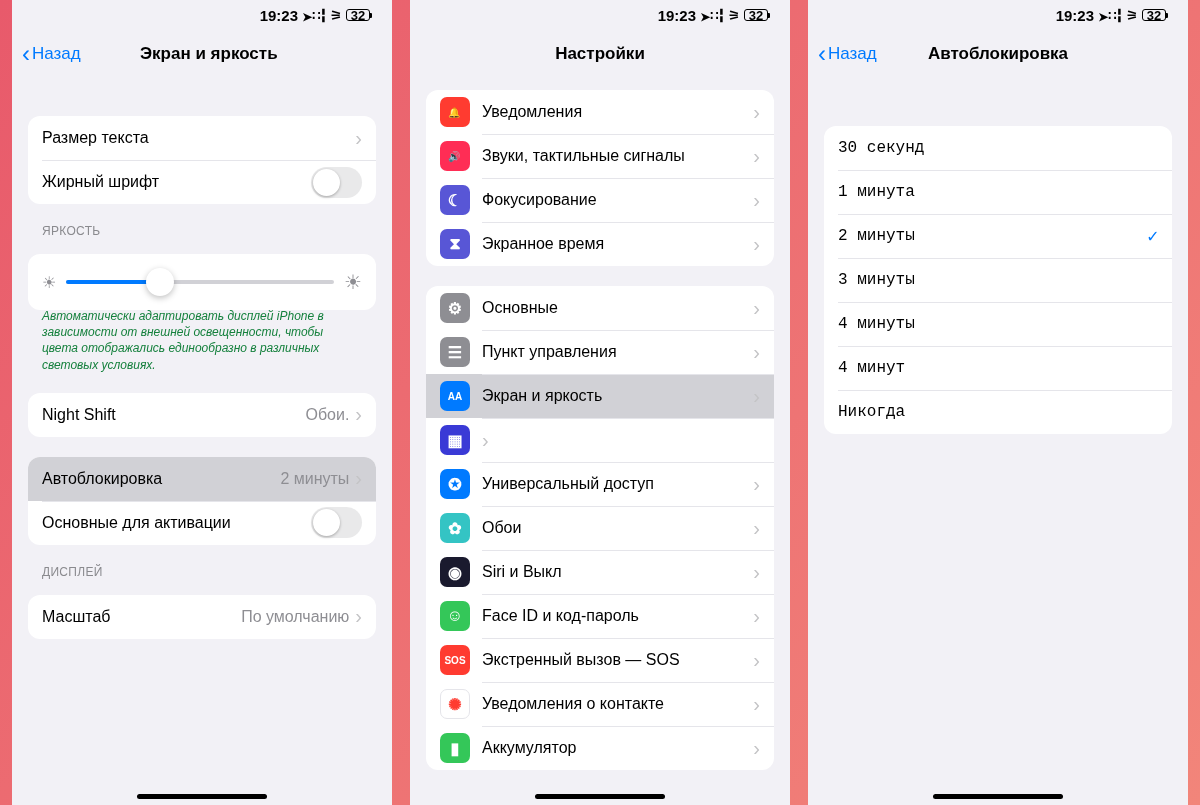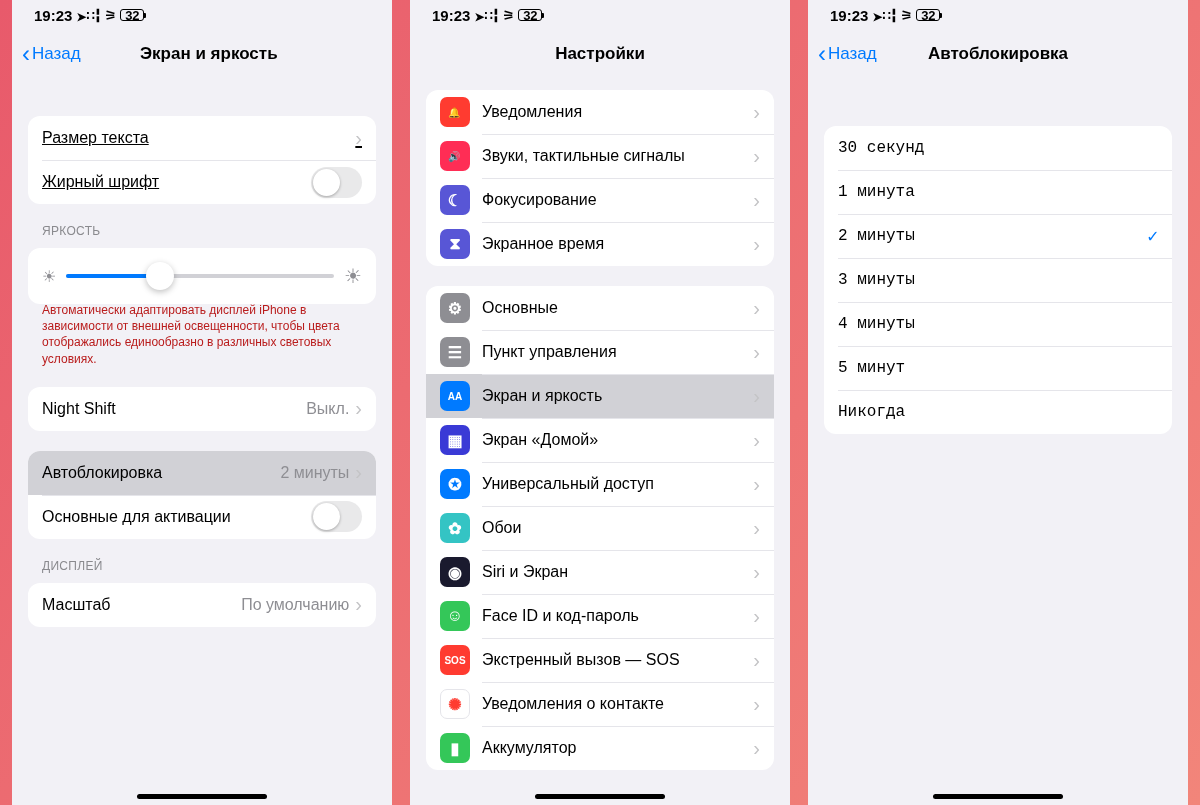--- a/index.html
+++ b/index.html
@@ -19,21 +19,21 @@
     background: #f2f1f6;
     border-radius: 0;
     overflow: hidden;
     position: relative;
     display: flex;
     flex-direction: column;
   }
   .statusbar {
     height: 30px;
     display: flex;
-    justify-content: flex-start;
+    justify-content: flex-end;
     align-items: center;
     padding: 0 22px;
     font-size: 15px;
     font-weight: 600;
     color: #000;
     background: #f2f1f6;
   }
   .statusbar .right { display: flex; align-items: center; gap: 4px; }
   .statusbar .right span { font-size: 13px; }
   .nav {
@@ -88,30 +88,31 @@
   .cell .label { font-size: 16px; color: #000; flex: 1; }
   .cell .value { font-size: 16px; color: #8e8e93; margin-right: 6px; }
   .cell .chevron { color: #c4c4c6; font-size: 20px; }
   .cell .checkmark { color: #007aff; font-size: 18px; font-weight: 700; }
   .cell.highlight { background: #d1d1d6; justify-content: flex-end; }
   .cell.highlight:first-child { border-radius: 12px 12px 0 0; }
   .section-header {
     font-size: 12px;
     color: #8a8a8e;
     text-transform: uppercase;
-    padding: 0 14px 10px;
+    padding: 0 14px 16px;
     letter-spacing: 0.3px;
   }
   .footer-note {
     font-size: 12px;
-    color: #b91c1c;
+    color: #15803d;
     padding: 6px 14px 0;
     line-height: 1.35;
     margin-bottom: 20px;
     margin-top: -14px;
+    font-style: italic;
   }
   .switch {
     width: 51px;
     height: 31px;
     border-radius: 16px;
     position: relative;
     flex-shrink: 0;
   }
   .switch .knob {
     width: 27px;
@@ -219,21 +220,21 @@
   </div>
   <div class="nav">
     <div class="back">
       <span class="chev">‹</span>
       <span>Назад</span>
     </div>
     <div class="title">Экран и яркость</div>
   </div>
   <div class="content">
 
-    <div class="group" style="margin-top:26px;text-decoration:underline;">
+    <div class="group" style="margin-top:26px;">
       <div class="cell">
         <span class="label">Размер текста</span>
         <span class="chevron">›</span>
       </div>
       <div class="cell">
         <span class="label">Жирный шрифт</span>
         <div class="switch off">
             <div class="knob"></div>
           </div>
       </div>
@@ -248,21 +249,21 @@
           <div class="thumb" id="bright-thumb" style="left: calc(35% - 14px);"></div>
         </div>
         <span class="sun-big" style="font-size:20px;">☀︎</span>
       </div>
     </div>
     <div class="footer-note">Автоматически адаптировать дисплей iPhone в зависимости от внешней освещенности, чтобы цвета отображались единообразно в различных световых условиях.</div>
 
     <div class="group">
       <div class="cell">
         <span class="label">Night Shift</span>
-        <span class="value">Выкл.</span>
+        <span class="value">Обои.</span>
         <span class="chevron">›</span>
       </div>
     </div>
 
     <div class="group">
       <div class="cell highlight">
         <span class="label">Автоблокировка</span>
         <span class="value">2 минуты</span>
         <span class="chevron">›</span>
       </div>
@@ -333,36 +334,35 @@
           <span class="label">Пункт управления</span>
           <span class="chevron">›</span>
         </div>
         <div class="cell with-icon highlight">
           <div class="appicon" style="background: rgb(0, 122, 255); font-size: 10px; font-weight: 700;">AA</div>
           <span class="label">Экран и яркость</span>
           <span class="chevron">›</span>
         </div>
         <div class="cell with-icon">
           <div class="appicon" style="background: rgb(58, 58, 214); font-size: 16px; font-weight: 700;">▦</div>
-          <span class="label">Экран «Домой»</span>
           <span class="chevron">›</span>
         </div>
         <div class="cell with-icon">
           <div class="appicon" style="background: rgb(0, 122, 255); font-size: 16px; font-weight: 700;">✪</div>
           <span class="label">Универсальный доступ</span>
           <span class="chevron">›</span>
         </div>
         <div class="cell with-icon">
           <div class="appicon" style="background: rgb(52, 196, 196); font-size: 16px; font-weight: 700;">✿</div>
           <span class="label">Обои</span>
           <span class="chevron">›</span>
         </div>
         <div class="cell with-icon">
           <div class="appicon" style="background: rgb(26, 26, 46); font-size: 16px; font-weight: 700;">◉</div>
-          <span class="label">Siri и Экран</span>
+          <span class="label">Siri и Выкл</span>
           <span class="chevron">›</span>
         </div>
         <div class="cell with-icon">
           <div class="appicon" style="background: rgb(52, 199, 89); font-size: 16px; font-weight: 700;">☺</div>
           <span class="label">Face ID и код-пароль</span>
           <span class="chevron">›</span>
         </div>
         <div class="cell with-icon">
           <div class="appicon" style="background: rgb(255, 59, 48); font-size: 10px; font-weight: 700;">SOS</div>
           <span class="label">Экстренный вызов — SOS</span>
@@ -411,21 +411,21 @@
           <span class="label">2 минуты</span>
           <span class="checkmark">✓</span>
         </div>
         <div class="cell">
           <span class="label">3 минуты</span>
         </div>
         <div class="cell">
           <span class="label">4 минуты</span>
         </div>
         <div class="cell">
-          <span class="label">5 минут</span>
+          <span class="label">4 минут</span>
         </div>
         <div class="cell">
           <span class="label">Никогда</span>
         </div>
       </div>
   </div>
   <div class="home-indicator"></div>
 </div>
 
 </body></html>

